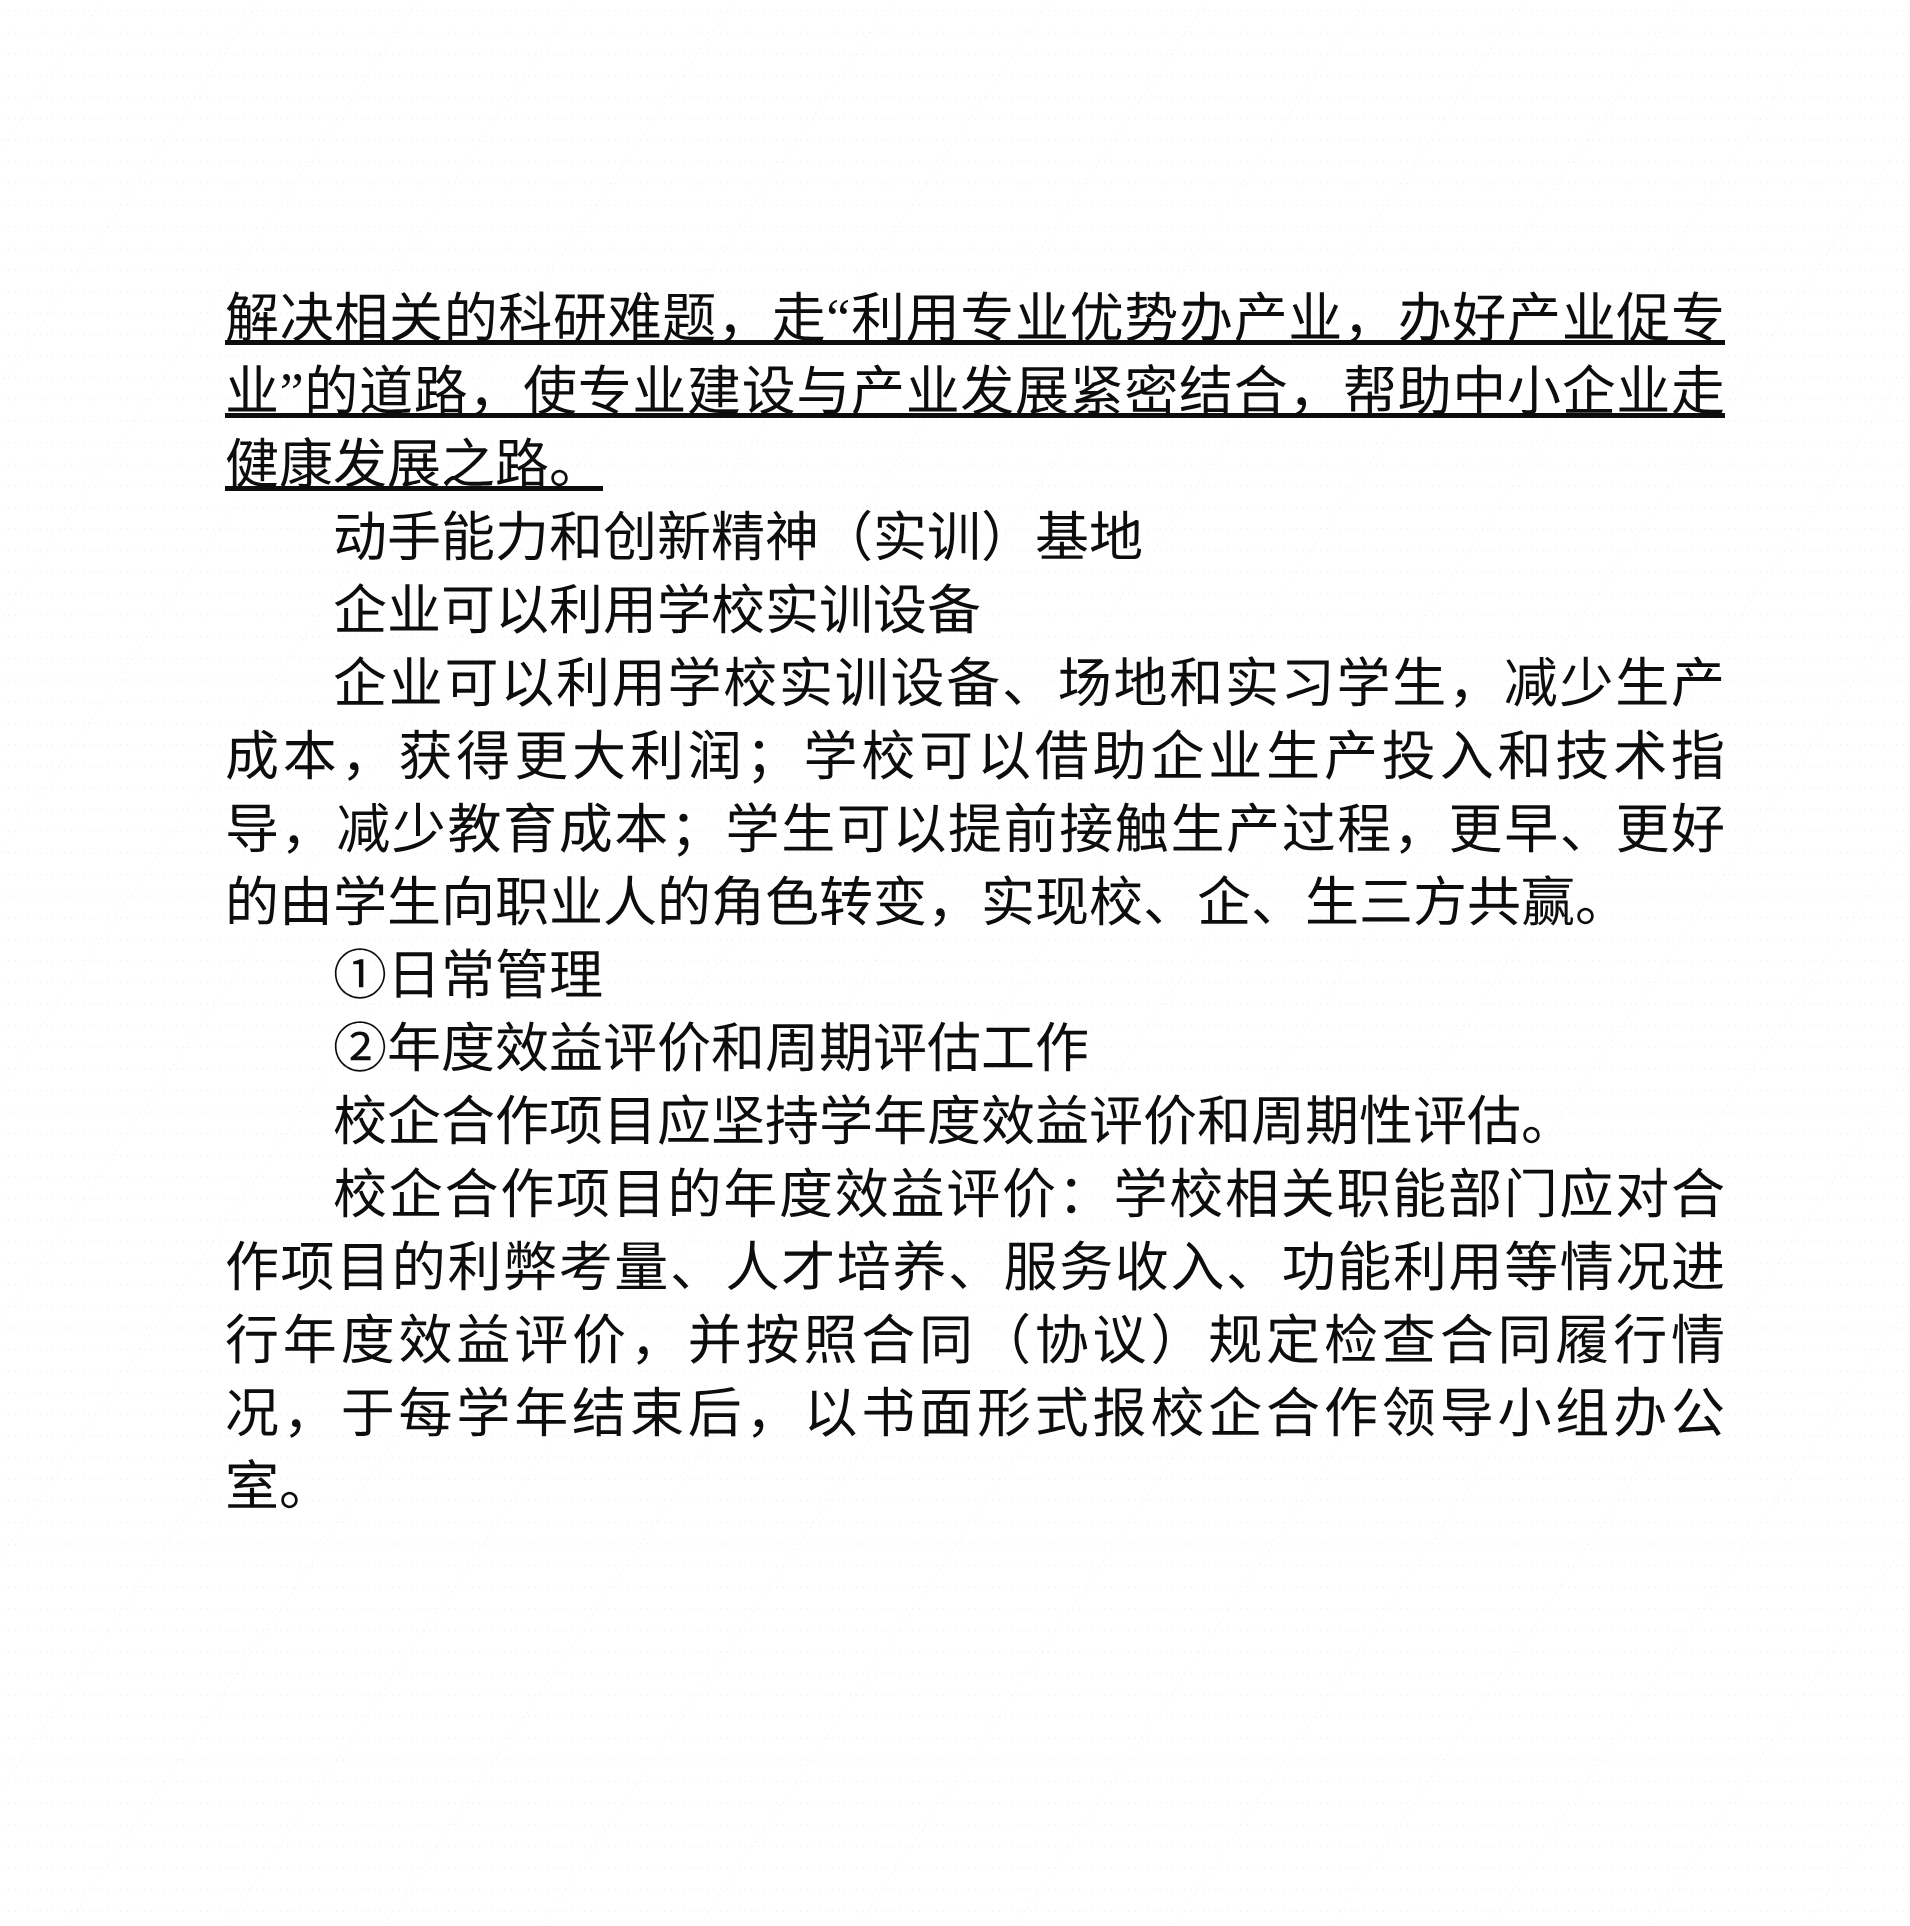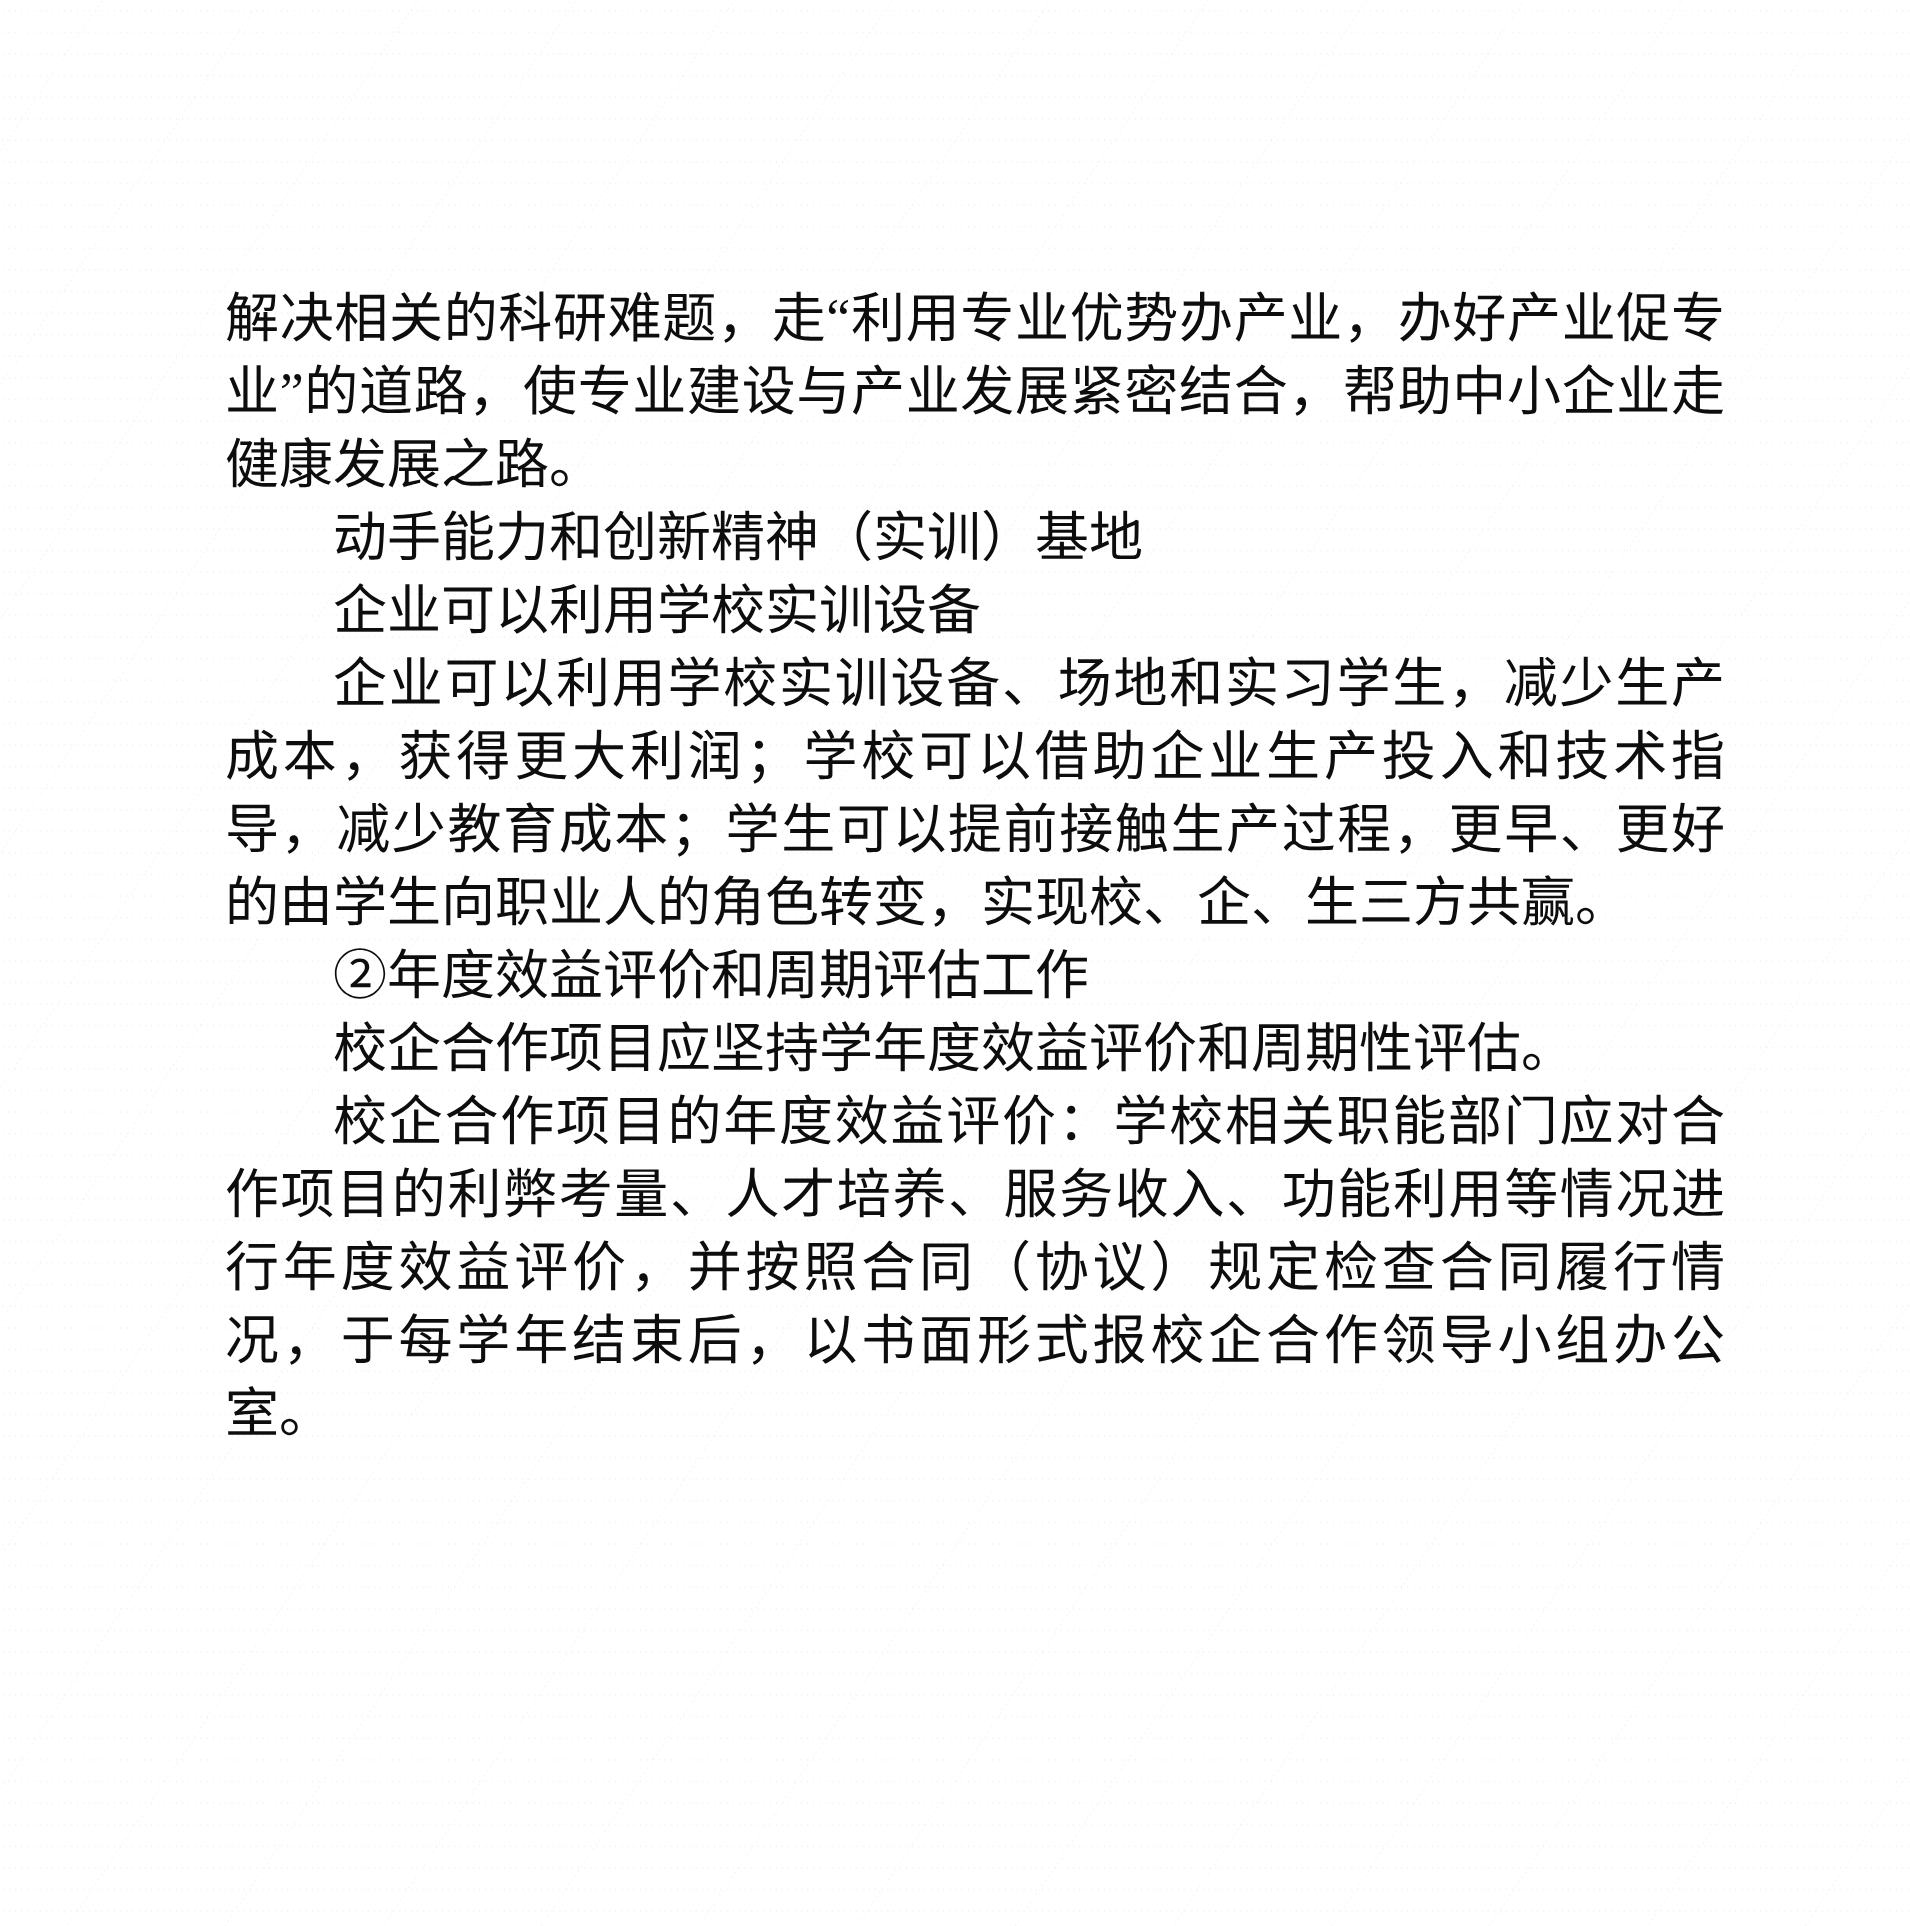--- a/index.html
+++ b/index.html
@@ -52,35 +52,37 @@
     text-align: justify;
     letter-spacing: 0;
   }
   .para {
     margin: 0;
     padding: 0;
     text-indent: 2em;
   }
   .para.no-indent {
     text-indent: 0;
+    text-decoration: underline;
   }
 </style>
 </head>
 <body>
 
 <div class="page">
 
   <div class="noise-h"></div>
   <div class="noise-d"></div>
 
   <main class="content">
     <p class="para no-indent">解决相关的科研难题，走“利用专业优势办产业，办好产业促专业”的道路，使专业建设与产业发展紧密结合，帮助中小企业走健康发展之路。</p>
     <p class="para">动手能力和创新精神（实训）基地</p>
     <p class="para">企业可以利用学校实训设备</p>
     <p class="para">企业可以利用学校实训设备、场地和实习学生，减少生产成本，获得更大利润；学校可以借助企业生产投入和技术指导，减少教育成本；学生可以提前接触生产过程，更早、更好的由学生向职业人的角色转变，实现校、企、生三方共赢。</p>
+    <p class="para">①日常管理</p>
     <p class="para">②年度效益评价和周期评估工作</p>
     <p class="para">校企合作项目应坚持学年度效益评价和周期性评估。</p>
     <p class="para">校企合作项目的年度效益评价：学校相关职能部门应对合作项目的利弊考量、人才培养、服务收入、功能利用等情况进行年度效益评价，并按照合同（协议）规定检查合同履行情况，于每学年结束后，以书面形式报校企合作领导小组办公室。</p>
 
   </main>
 
 </div>
 
 
 </body></html>

